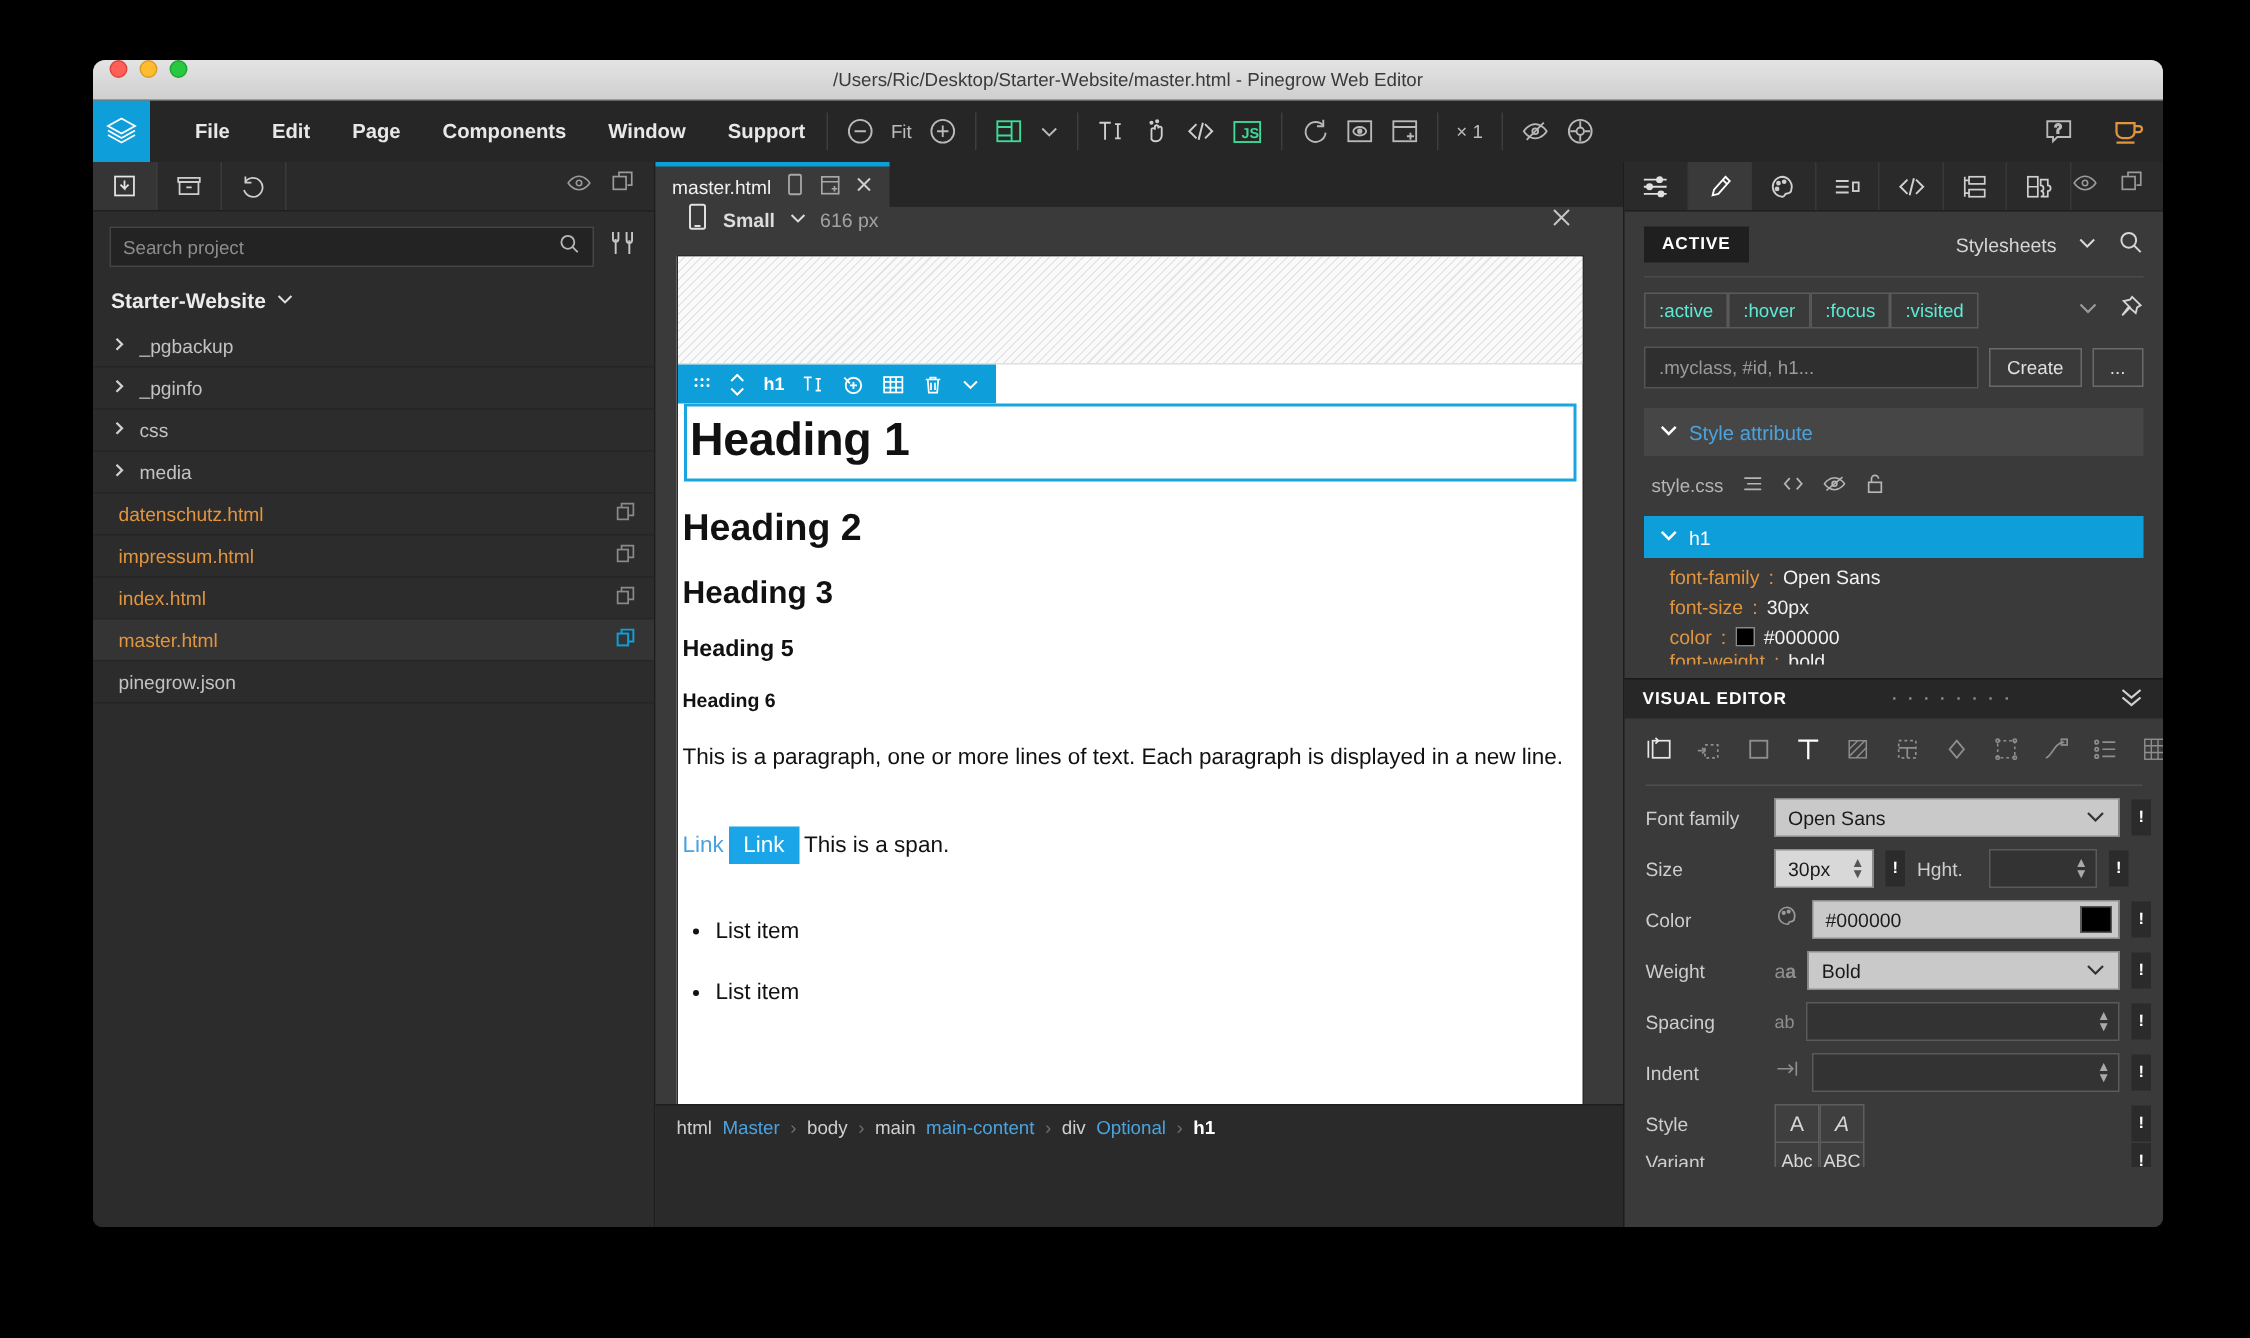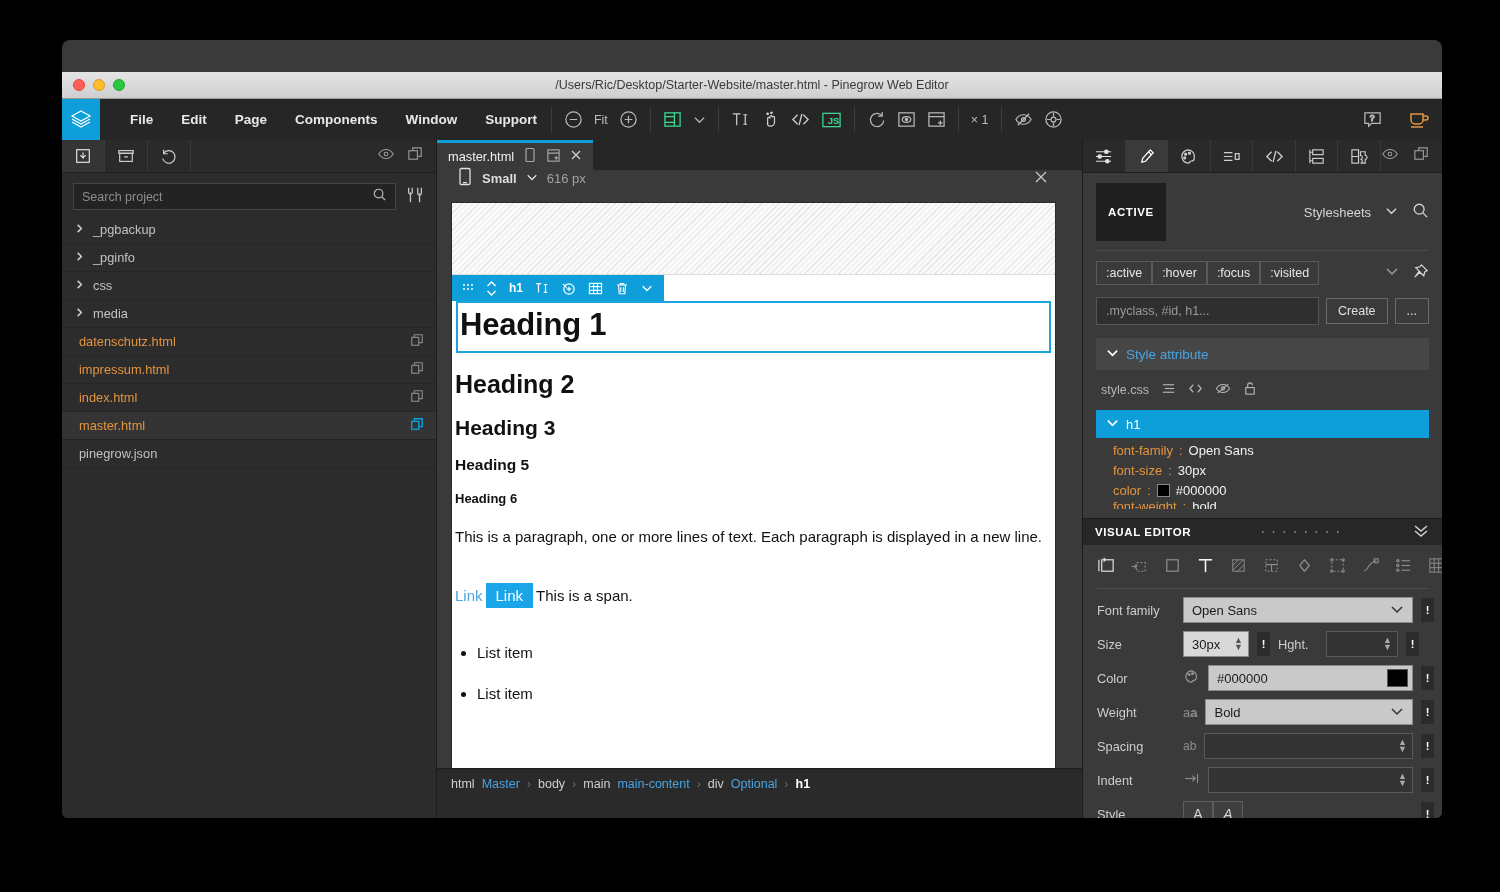--- a/index.html
+++ b/index.html
@@ -11,21 +11,21 @@
   
   .window {
     position:absolute; left:62px; top:40px; width:1380px; height:778px;
     border-radius:8px 8px 6px 6px; overflow:hidden;
     background:#3a3a3a;
     box-shadow:0 10px 40px rgba(0,0,0,.6);
   }
   .titlebar {
     height:27px; background:linear-gradient(#e4e4e4,#cfcfcf);
     border-bottom:1px solid #9a9a9a;
-    display:flex; align-items:center; position:relative;margin-top:32px;
+    display:flex; position:relative;
   }
   .traffic { display:flex; gap:8px; padding-left:11px; }
   .dot { width:12px; height:12px; border-radius:50%; }
   .dot.red{background:#ff5f57;border:1px solid #e0443e;}
   .dot.yellow{background:#febc2e;border:1px solid #d89d26;}
   .dot.green{background:#28c840;border:1px solid #1fa532;}
   .title-text {
     position:absolute; left:0; right:0; text-align:center;
     font-size:12.5px; color:#3a3a3a; line-height:27px;
   }
@@ -124,25 +124,25 @@
   .bc-cur { color:#fff; font-weight:bold; }
   .center-footer { height:52px; background:#2a2a2a; }
 
   
   .right { width:360px; background:#3a3a3a; display:flex; flex-direction:column; border-left:1px solid #1c1c1c;}
   .rtabs { height:33px; background:#2a2a2a; display:flex; align-items:stretch; border-bottom:1px solid #202020;}
   .rtab { width:44px; display:flex; align-items:center; justify-content:center; border-right:1px solid #383838;}
   .rtab.active { background:#3a3a3a; }
   .rtab-right { margin-left:auto; display:flex; align-items:center; gap:14px; padding-right:12px; }
   .active-row { display:flex; align-items:center; padding:10px 13px 0 13px; gap:8px; }
-  .active-chip { background:#1f1f1f; color:#fff; font-size:11.5px; font-weight:bold; letter-spacing:.6px; padding:23px 12px; }
+  .active-chip { background:#1f1f1f; color:#fff; font-size:11.5px; font-weight:bold; letter-spacing:.6px; padding:6px 12px; }
   .active-right { margin-left:auto; display:flex; align-items:center; gap:14px; color:#d6d6d6; font-size:13px;}
   .hr { height:1px; background:#4b4b4b; margin:9px 13px 0 13px; }
   .pseudo-row { display:flex; align-items:center; padding:10px 13px 0 13px; gap:0; }
-  .pchip { border:1px solid #5a5a5a; color:#e5e5e5; font-size:12.5px; padding:4px 9px; }
+  .pchip { border:1px solid #5a5a5a; color:#5eead4; font-size:12.5px; padding:4px 9px; }
   .pseudo-right { margin-left:auto; display:flex; align-items:center; gap:13px; }
   .sel-input-row { display:flex; align-items:center; padding:12px 13px 0 13px; gap:7px; }
   .sel-input {
     flex:1; height:28px; background:#2f2f2f; border:1px solid #555;
     color:#cfcfcf; font-size:12.5px; padding:0 9px; outline:0; font-family:inherit;
   }
   .sel-input::placeholder { color:#9a9a9a; }
   .btn-outline { border:1px solid #6a6a6a; color:#e0e0e0; font-size:12.5px; padding:5px 11px; background:transparent; font-family:inherit;}
   .style-attr { margin:13px 13px 0 13px; background:#464646; padding:8px 10px; display:flex; align-items:center; gap:7px; color:#4aa3df; font-size:13.5px;}
   .stylecss-row { display:flex; align-items:center; gap:12px; padding:11px 13px 0 18px; color:#b5b5b5; font-size:12.5px;}
@@ -402,20 +402,28 @@
         <span>
           <svg width="20" height="20" viewBox="0 0 22 22" fill="none" stroke="#c6c6c6" stroke-width="1.4">
                 <path d="M4 3 v5 a2 2 0 0 0 4 0 v-5"></path>
                 <line x1="6" y1="8" x2="6" y2="19"></line>
                 <path d="M14 3 l0 6 M18 3 l0 6 M14 9 a2 2 0 0 0 4 0"></path>
                 <line x1="16" y1="9" x2="16" y2="19"></line>
               </svg>
         </span>
       </div>
 
+      <div class="proj-name">
+        <span>Starter-Website</span>
+        <span>
+          <svg width="12" height="12" viewBox="0 0 14 14" fill="none" stroke="#e0e0e0" stroke-width="1.6">
+                <polyline points="2,5 7,10 12,5"></polyline>
+              </svg>
+        </span>
+      </div>
 
       <div class="tree">
         <div class="trow folder">
           <span>
             <svg width="11" height="11" viewBox="0 0 12 12" fill="none" stroke="#cfcfcf" stroke-width="1.7">
                   <polyline points="4,2 8,6 4,10"></polyline>
                 </svg>
           </span>
           <span>_pgbackup</span>
         </div>

